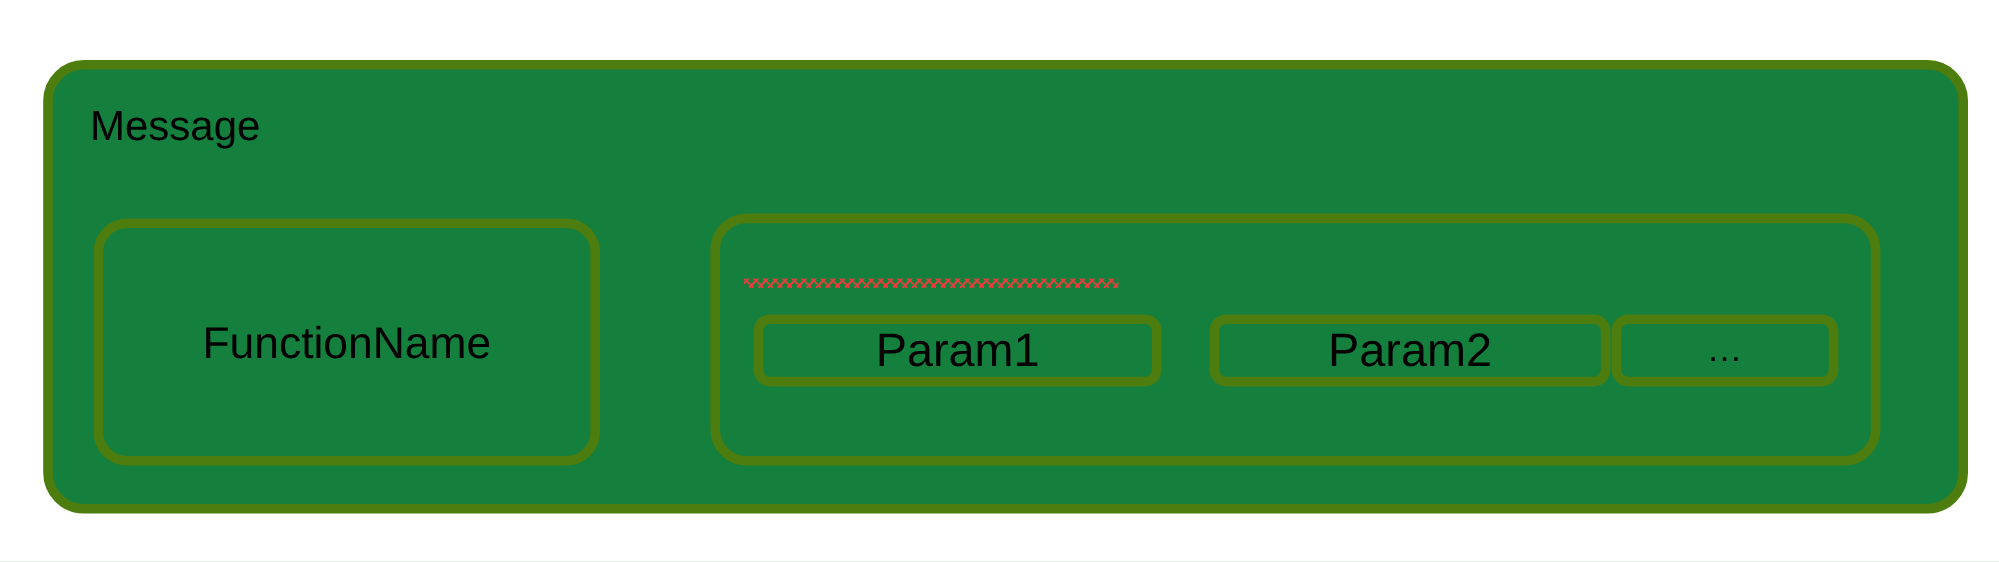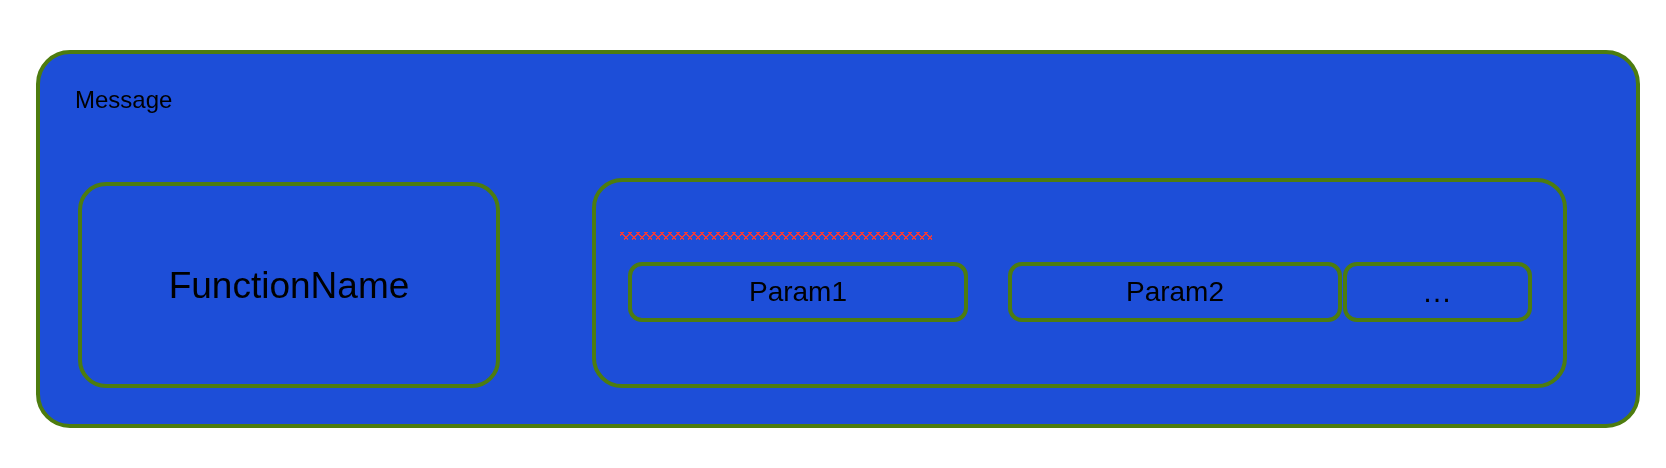--- a/index.html
+++ b/index.html
@@ -12,22 +12,22 @@
     width: 1666px;
     height: 468px;
     background: #ffffff;
     font-family: "Liberation Sans", sans-serif;
     overflow: hidden;
   }
 
   
   .box {
     position: absolute;
-    background: #1d4ed8;
-    border: 4px solid #4d7c0f;
+    background: #15803d;
+    border: 8px solid #4d7c0f;
     box-sizing: border-box;
   }
 
   
   .box--message {
     left: 36px;
     top: 50px;
     width: 1604px;
     height: 378px;
     border-radius: 34px;
@@ -64,42 +64,42 @@
     justify-content: center;
   }
   .box--param-1 { left: 628px;  width: 340px; }
   .box--param-2 { left: 1008px; width: 334px; }
   .box--param-3 { left: 1343px; width: 189px; }
 
   
   .label-heading {
     position: absolute;
     color: #000000;
-    font-size: 24px;
+    font-size: 35px;
     line-height: 1;
     white-space: nowrap;
   }
   .label-message {
     left: 75px;
     top: 88px;
   }
   .label-function-parameters {
     left: 620px;
     top: 200px;
   }
 
   .label-centered {
     color: #000000;
     font-size: 37px;
     line-height: 1;
     white-space: nowrap;
   }
   .label-param {
     color: #000000;
-    font-size: 28px;
+    font-size: 39px;
     line-height: 1;
     white-space: nowrap;
   }
   .label-ellipsis {
     color: #000000;
     font-size: 30px;
     line-height: 1;
     letter-spacing: 1px;
   }
 

